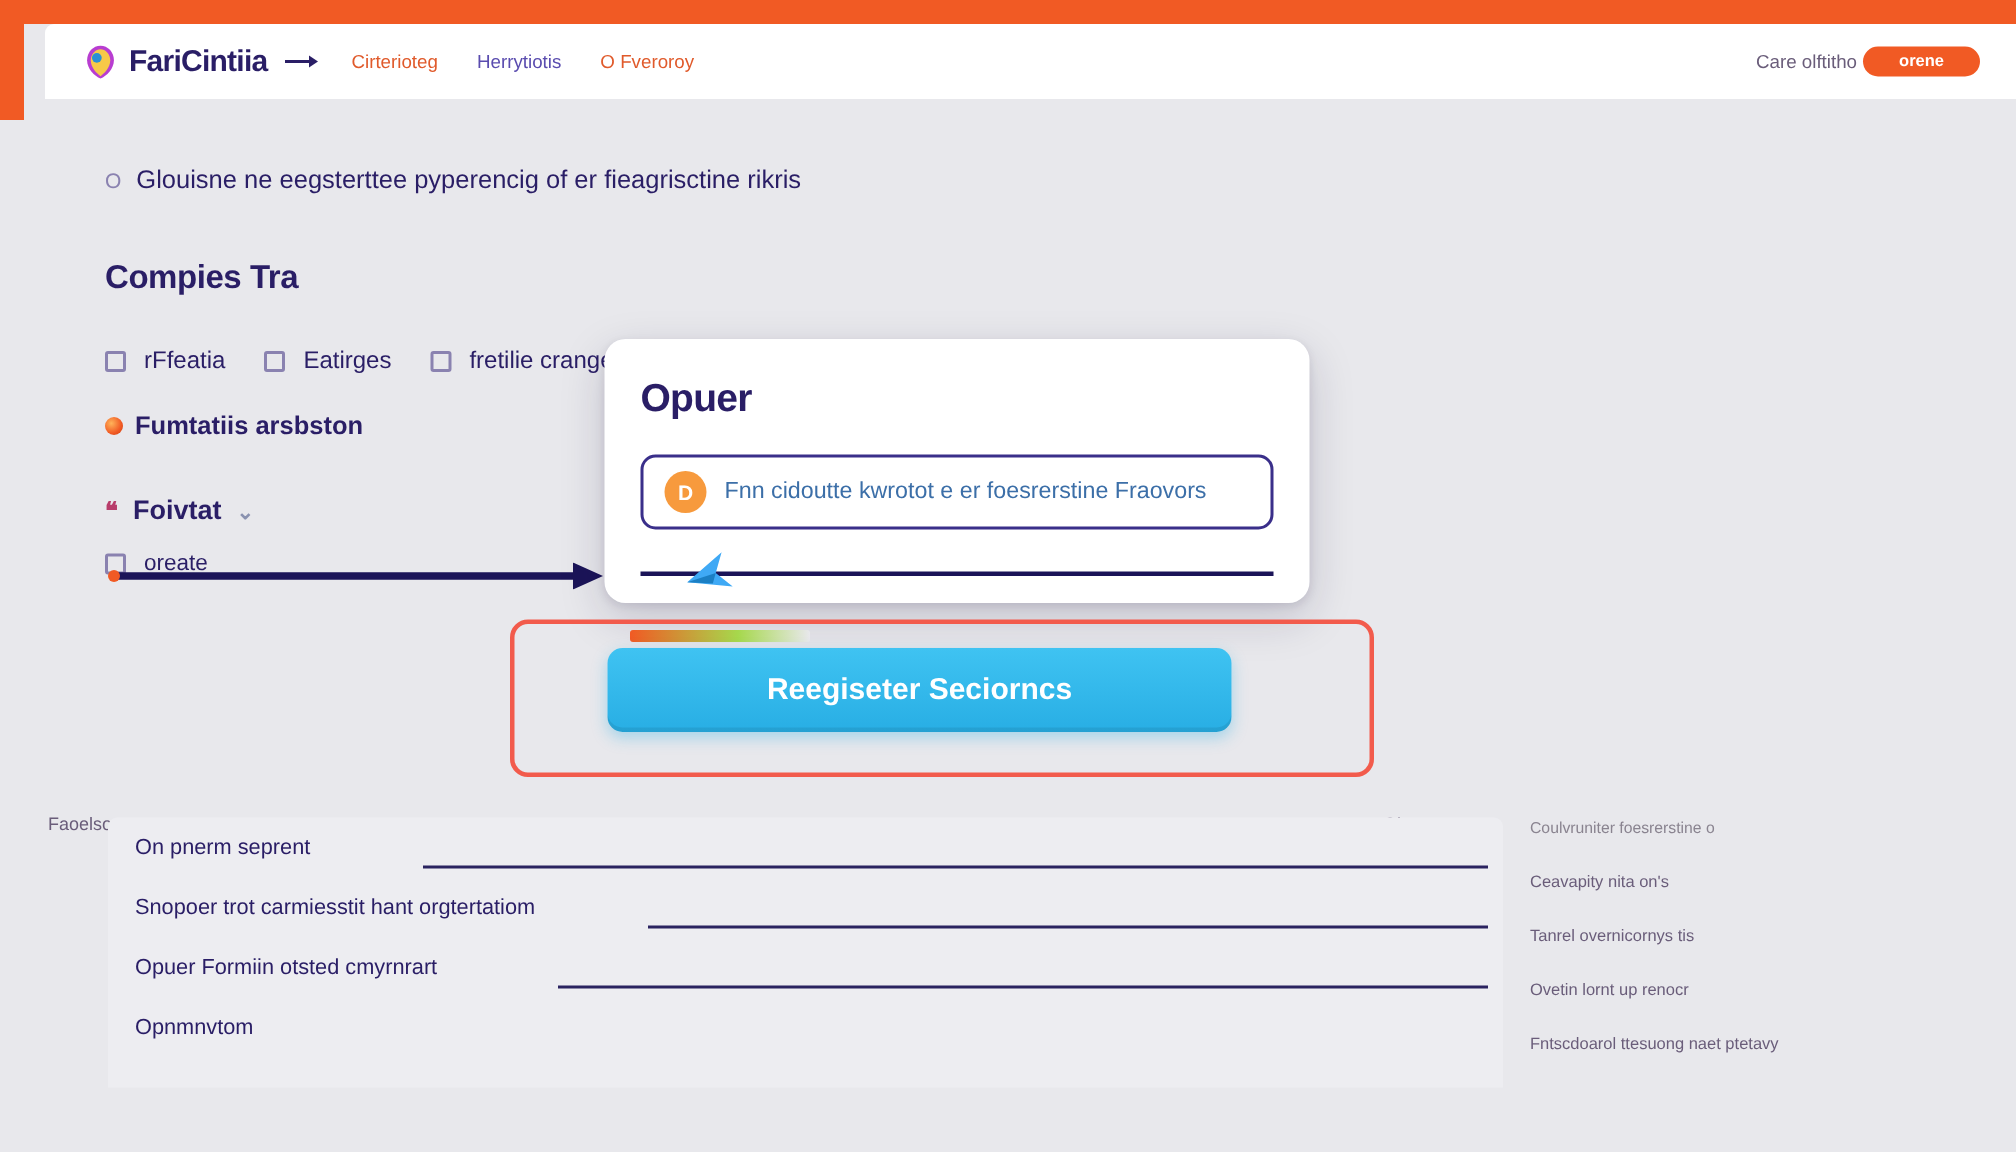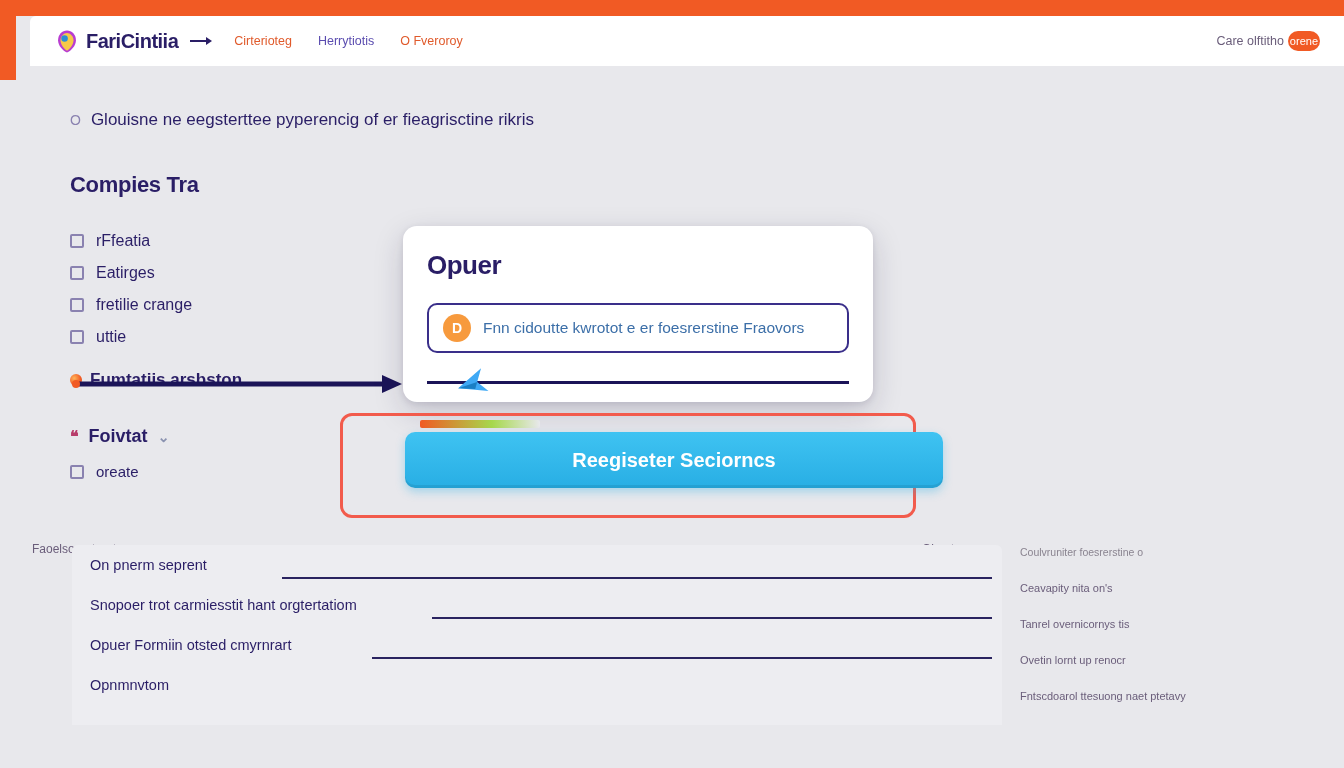--- a/index.html
+++ b/index.html
@@ -66,21 +66,21 @@
   .topnav a.orange { color:#e05a2b; }
   .top-right {
     margin-left:auto; display:flex; align-items:center; gap:4px;
   }
   .top-right-link {
     font-size:12.5px; color:#6a5d7a;
   }
   .pill-btn {
     background:#f15a24; color:#fff;
     border:none; border-radius:14px;
-    padding:4px 2px; font-size:11px; font-weight:400;
+    padding:4px 24px; font-size:11px; font-weight:700;
     cursor:pointer;
   }
   
   .main-panel {
     position:absolute;
     top:80px; left:30px; right:0; bottom:0;
     background:#e8e8ec;
     padding:30px 40px 0 40px;
   }
   .breadcrumb-line {
@@ -91,21 +91,21 @@
   .section-title {
     margin-top:42px;
     font-weight:800;
     font-size:22px;
     color:#2a1e66;
     letter-spacing:-0.3px;
   }
   
   .checklist {
     margin-top:34px;
-    display:flex; flex-direction:column; gap:14px;
+    display:flex; flex-direction:row; gap:26px;
   }
   .check-item {
     display:flex; align-items:center; gap:12px;
     color:#2a1e66; font-size:16px;
   }
   .check-item .box {
     width:14px; height:14px; border:2px solid #8a82b0; border-radius:2px;
     display:inline-block;
   }
   .stage-label {
@@ -192,21 +192,21 @@
     left:340px; top:413px;
     width:576px; height:105px;
     border:3px solid #f25b4c;
     border-radius:12px;
     background:transparent;
     pointer-events:none;
   }
   .cta-btn {
     position:absolute;
     left:405px; top:432px;
-    width:538px; height:56px;
+    width:416px; height:56px;
     background: linear-gradient(#3fc3f2,#28aee4);
     border:none; border-radius:10px;
     color:#fff; font-weight:700; font-size:20px;
     box-shadow: 0 4px 10px rgba(40,174,228,0.35), inset 0 -3px 0 rgba(0,0,0,0.08);
     cursor:pointer;
   }
   .cta-top-accent {
     position:absolute;
     left:420px; top:420px;
     width:120px; height:8px;

